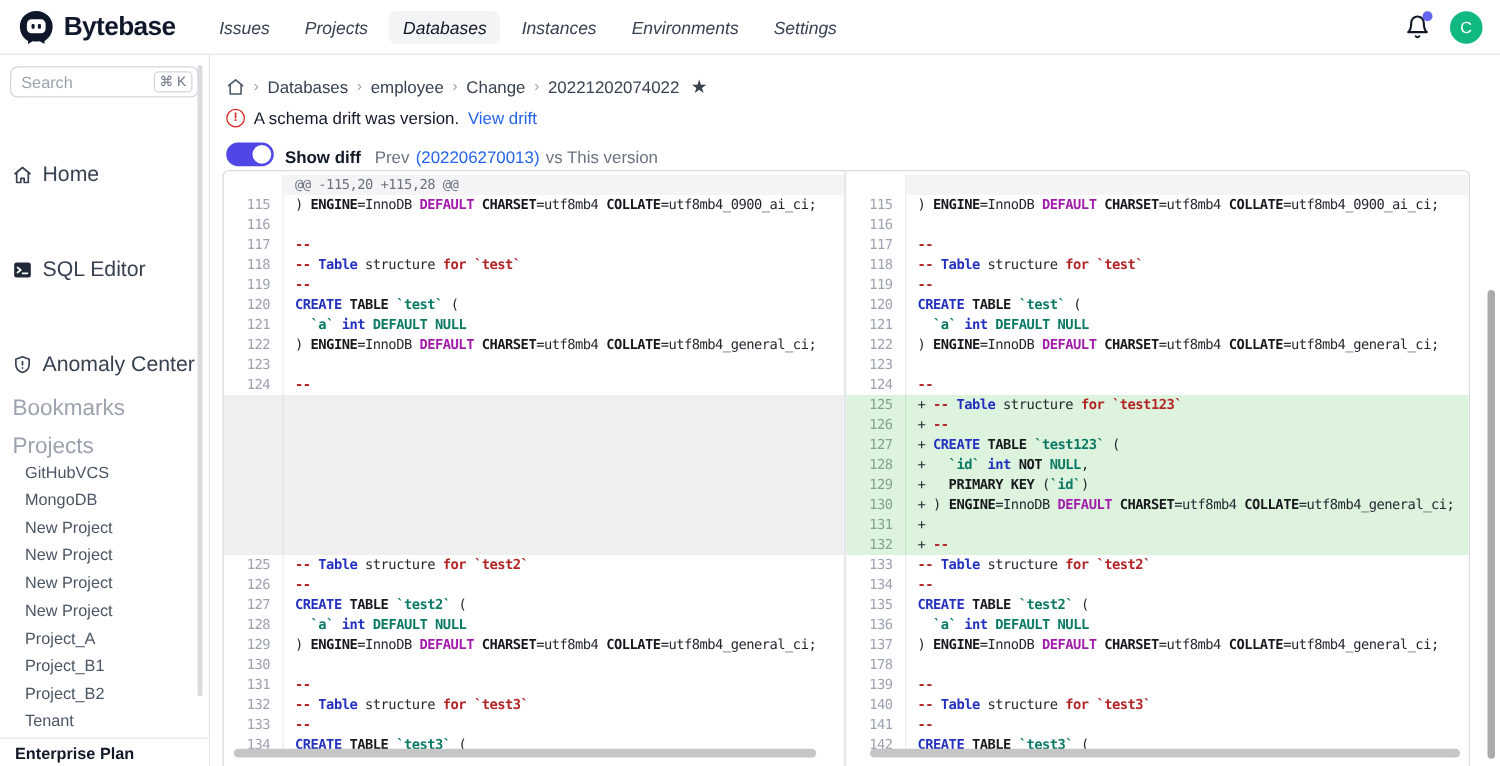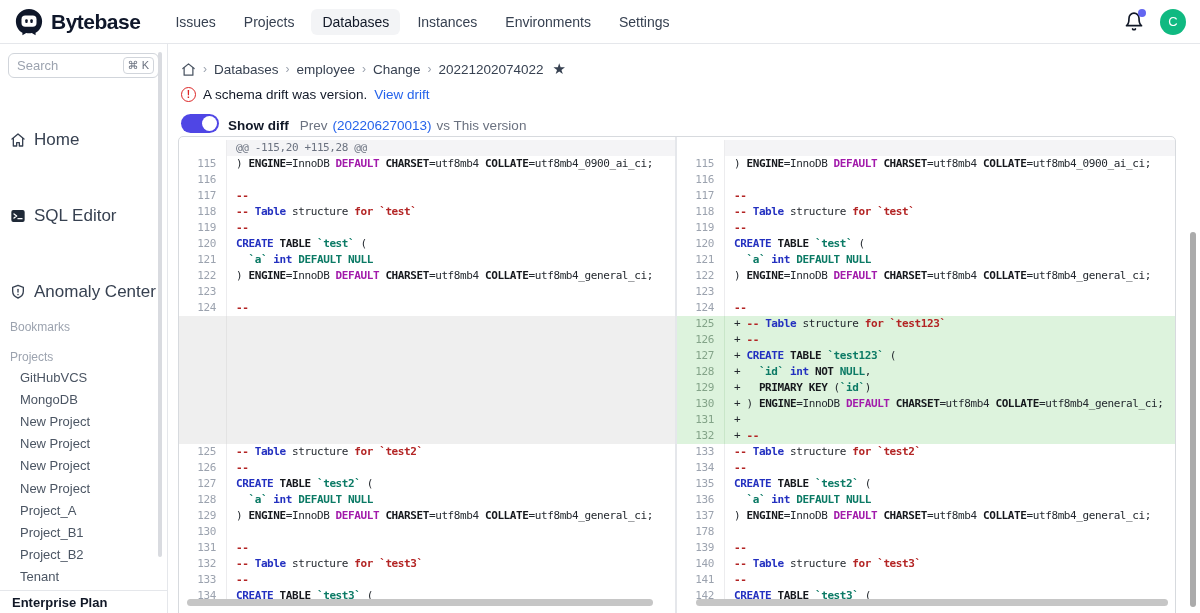--- a/index.html
+++ b/index.html
@@ -4,42 +4,42 @@
 <style>
   * { margin:0; padding:0; box-sizing:border-box; }
   html,body { width:1200px; height:613px; overflow:hidden; background:#fff;
     font-family:"Liberation Sans", sans-serif; color:#1f2937; }
 
   
   .topbar { position:absolute; left:0; top:0; width:1200px; height:44px; background:#fff;
     border-bottom:1px solid #e5e7eb; display:flex; align-items:center; padding:0 14px; z-index:30; }
   .brand { display:flex; align-items:center; gap:7px; cursor:pointer; }
   .brand-name { font-size:21px; font-weight:bold; color:#0f172a; letter-spacing:-0.5px; }
-  .topnav { display:flex; align-items:center; margin-left:24px; gap:6px; }
+  .topnav { display:flex; align-items:center; margin-left:24px; gap:6px;font-style:italic; }
   .topnav a { font-size:14px; color:#374151; text-decoration:none; padding:5px 11px; border-radius:6px; cursor:pointer; }
   .topnav a.active { background:#f3f4f6; color:#111827; }
   .top-right { margin-left:auto; display:flex; align-items:center; gap:16px; }
   .bell-wrap { position:relative; cursor:pointer; width:20px; height:22px; }
   .bell-dot { position:absolute; right:-2px; top:-2px; width:8px; height:8px; border-radius:50%; background:#6366f1; }
   .avatar { width:26px; height:26px; border-radius:50%; background:#10b981; color:#fff; font-size:13px;
     display:flex; align-items:center; justify-content:center; cursor:pointer; }
 
   
   .sidebar { position:absolute; left:0; top:44px; width:168px; height:569px; background:#fff;
     border-right:1px solid #e5e7eb; padding:9px 8px 0 8px; }
   .searchbox { display:flex; align-items:center; height:25px; border:1px solid #d1d5db; border-radius:6px;
     padding:0 4px 0 8px; }
   .searchbox input { border:0; outline:0; width:86px; font-size:13px; color:#374151; font-family:inherit; }
   .searchbox input::placeholder { color:#9ca3af; }
   .kbd { margin-left:auto; border:1px solid #d1d5db; border-radius:4px; font-size:11px; color:#6b7280;
     padding:1px 4px; white-space:nowrap; }
   .snav { margin-top:10px; }
   .snav-item { display:flex; align-items:center; gap:8px; height:28px; font-size:17px; color:#374151;
     padding-left:2px; border-radius:4px; cursor:pointer;margin-top:48px; }
-  .sec-label { font-size:12px; color:#9ca3af; margin-top:11px; height:19px; display:flex; align-items:center; padding-left:2px;text-align:right; }
+  .sec-label { font-size:18px; color:#9ca3af; margin-top:11px; height:19px; display:flex; align-items:center; padding-left:2px;text-align:right; }
   .proj-item { font-size:13px; color:#4b5563; height:22.2px; display:flex; align-items:center;
     padding-left:12px; cursor:pointer; white-space:nowrap; }
   .archive-item { display:flex; align-items:center; gap:8px; height:28px; font-size:13.5px; color:#374151;
     margin-top:12px; padding-left:2px; cursor:pointer; }
   .side-scroll { position:absolute; right:5px; top:8px; width:4px; height:505px; background:#d9dbe0; border-radius:2px; }
   .plan-footer { position:absolute; left:0; bottom:0; width:167px; height:23px; border-top:1px solid #e5e7eb;
     background:#fff; display:flex; align-items:center; padding-left:12px; font-size:13px; font-weight:bold; color:#111827; }
 
   .icon { display:inline-flex; align-items:center; justify-content:center; }
 

